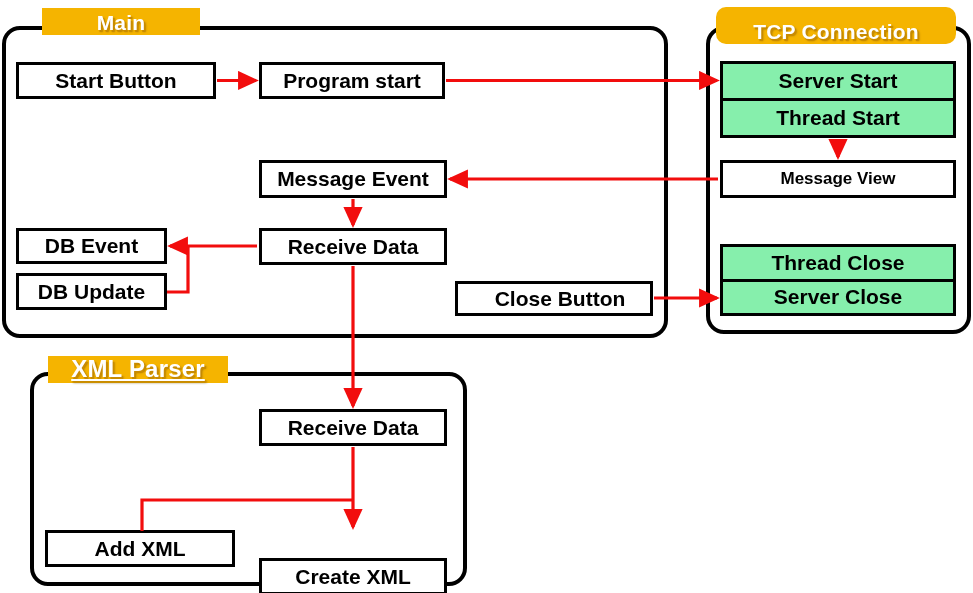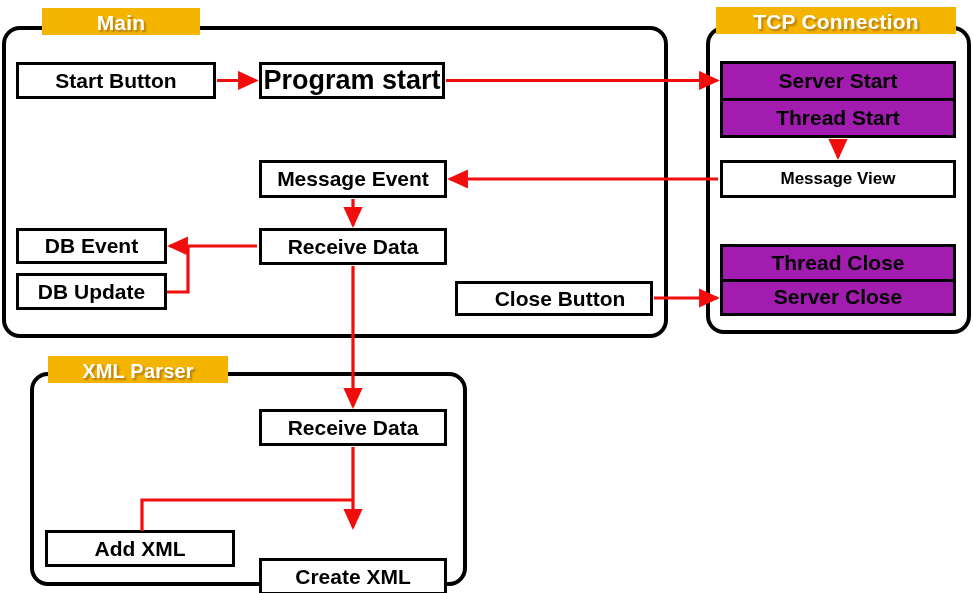--- a/index.html
+++ b/index.html
@@ -14,41 +14,41 @@
 
   .group-title{position:absolute;background:#f5b400;
        color:#ffffff;font-weight:bold;display:flex;align-items:flex-end;justify-content:center;
        text-shadow:1.5px 1.5px 0 #c98b00, 2px 2px 2px rgba(120,80,0,.55);
        letter-spacing:.2px;box-sizing:border-box;}
 
   
   .node{position:absolute;border:3px solid #000;background:#ffffff;box-sizing:border-box;
         display:flex;align-items:center;justify-content:center;color:#000;font-weight:bold;
         white-space:nowrap;}
-  .stack{position:absolute;border:3px solid #000;background:#a21caf;box-sizing:border-box;display:flex;flex-direction:column;}
+  .stack{position:absolute;border:3px solid #000;background:#86efac;box-sizing:border-box;display:flex;flex-direction:column;}
   .stack .cell{flex:1;display:flex;align-items:center;justify-content:center;font-weight:bold;color:#000;white-space:nowrap;}
   .stack .cell + .cell{border-top:3px solid #000;}
   svg.arrows{position:absolute;left:0;top:0;width:973px;height:593px;pointer-events:none;}
 </style>
 </head>
 <body>
 
 <div id="stage">
 
   <div class="group" style="left:2px;top:26px;width:666px;height:312px;"></div>
   <div class="group-notch" style="left:42px;top:22px;width:158px;height:12px;"></div>
   <div class="group-title" style="left:42px;top:8px;width:158px;height:27px;font-size:21px;">
     <span>Main</span>
   </div>
 
   <div class="node" style="left:16px;top:62px;width:200px;height:37px;font-size:21px;">
     <span>Start Button</span>
   </div>
 
-  <div class="node" style="left:259px;top:62px;width:186px;height:37px;font-size:27px;">
+  <div class="node" style="left:259px;top:62px;width:186px;height:37px;font-size:21px;">
     <span>Program start</span>
   </div>
 
   <div class="node" style="left:259px;top:160px;width:188px;height:38px;font-size:21px;">
     <span>Message Event</span>
   </div>
 
   <div class="node" style="left:259px;top:228px;width:188px;height:37px;font-size:21px;">
     <span>Receive Data</span>
   </div>
@@ -60,21 +60,21 @@
   <div class="node" style="left:16px;top:273px;width:151px;height:37px;font-size:21px;">
     <span>DB Update</span>
   </div>
 
   <div class="node" style="left:455px;top:281px;width:198px;height:35px;font-size:21px;padding-left:12px;">
     <span>Close Button</span>
   </div>
 
   <div class="group" style="left:706px;top:26px;width:265px;height:308px;"></div>
   <div class="group-notch" style="left:716px;top:22px;width:240px;height:12px;"></div>
-  <div class="group-title" style="left:716px;top:7px;width:240px;height:27px;font-size:21px;">
+  <div class="group-title" style="left:716px;top:7px;width:240px;height:37px;font-size:21px;border-radius:10px;">
     <span>TCP Connection</span>
   </div>
 
   <div class="stack" style="left:720px;top:61px;width:236px;height:77px;">
     <div class="cell" style="font-size:21px;">
       <span>Server Start</span>
     </div>
     <div class="cell" style="font-size:21px;text-align:right;">
       <span>Thread Start</span>
     </div>
@@ -88,21 +88,21 @@
     <div class="cell" style="font-size:21px;">
       <span>Thread Close</span>
     </div>
     <div class="cell" style="font-size:21px;">
       <span>Server Close</span>
     </div>
   </div>
 
   <div class="group" style="left:30px;top:372px;width:437px;height:214px;"></div>
   <div class="group-notch" style="left:48px;top:368px;width:180px;height:12px;"></div>
-  <div class="group-title" style="left:48px;top:356px;width:180px;height:27px;font-size:20px;">
+  <div class="group-title" style="left:48px;top:356px;width:180px;height:27px;font-size:24px;text-decoration:underline;">
     <span>XML Parser</span>
   </div>
 
   <div class="node" style="left:259px;top:409px;width:188px;height:37px;font-size:21px;">
     <span>Receive Data</span>
   </div>
 
   <div class="node" style="left:45px;top:530px;width:190px;height:37px;font-size:21px;">
     <span>Add  XML</span>
   </div>

